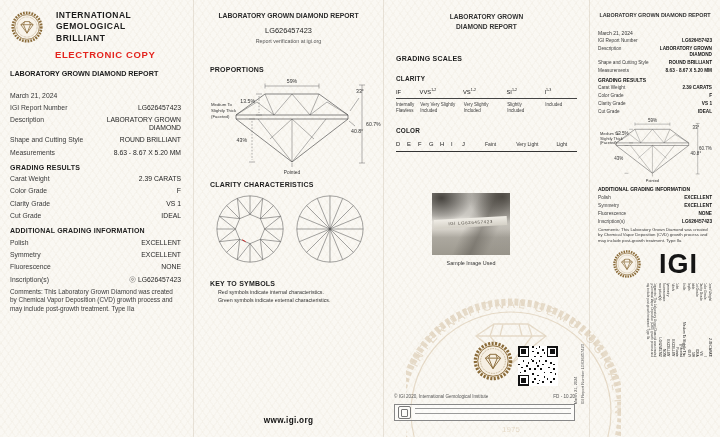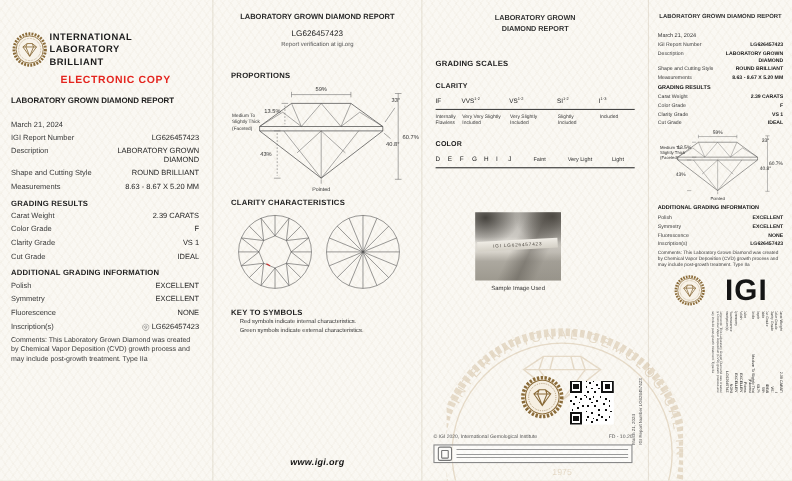--- a/index.html
+++ b/index.html
@@ -15,38 +15,38 @@
   .p3{width:206px;padding:8px 12px 0 12px;}
   .p4{width:130px;padding:6px 8px 0 8px;border-right:none;}
 
   
   .sec{font-size:7px;font-weight:bold;color:#1d1d1d;letter-spacing:.2px;margin:7px 0 2px;}
   .kv{display:flex;justify-content:space-between;gap:6px;font-size:6.8px;color:#3a3a3a;margin:4.2px 0;line-height:1.2;}
   .kv .v{text-align:right;color:#1f1f1f;}
   svg text{font-family:"Liberation Sans",sans-serif;}
 
   
-  .org{display:flex;align-items:center;gap:1px;margin-top:20px;}
+  .org{display:flex;align-items:center;gap:12px;margin-top:2px;}
   .org-lines{font-size:8.5px;font-weight:bold;letter-spacing:.5px;line-height:1.35;color:#1b1b1b;}
   .electronic{color:#e4251f;font-weight:bold;font-size:9.5px;letter-spacing:.6px;margin:5px 0 0 20px;padding-left:25px;}
   .rpt-title{font-size:7.2px;font-weight:bold;margin:9px 0 0 0;color:#1b1b1b;}
   .date1{font-size:6.8px;margin-top:14px;color:#333;}
   .comments{font-size:6.4px;line-height:1.3;color:#3a3a3a;margin-top:3px;}
   .ins-v{display:inline-flex;align-items:center;gap:2px;justify-content:flex-end;}
 
   
   .p2-head{text-align:center;margin-top:4px;}
   .p2-title{font-size:6.8px;font-weight:bold;color:#2a2a2a;}
   .p2-num{font-size:7.4px;margin-top:7px;color:#222;}
   .p2-ver{font-size:5.4px;margin-top:3px;color:#555;}
   .p2 .sec{margin:22px 0 2px 8px;}
   .prop-svg{display:block;margin:2px 0 0 6px;}
   .p2 .sec.cc{margin-top:4px;}
   .key-lines{font-size:5.3px;color:#333;margin:2px 0 0 16px;line-height:1.5;}
-  .website{position:absolute;bottom:12px;left:0;width:100%;text-align:center;font-size:8.2px;font-weight:bold;color:#111;letter-spacing:.3px;font-style:italic;}
+  .website{position:absolute;bottom:12px;left:0;width:100%;text-align:center;font-size:8.2px;font-weight:bold;color:#111;letter-spacing:.3px;}
 
   
   .p3-title{text-align:center;font-size:6.6px;font-weight:600;color:#333;line-height:1.45;margin-top:4px;}
   .p3 .gs{margin-top:24px;}
   .p3 .sub{font-size:6.4px;margin-top:13px;}
   .codes{display:flex;border-bottom:1px solid #444;padding-bottom:3px;margin-top:6px;font-size:5.8px;color:#222;}
   .descs{display:flex;font-size:4.5px;color:#3a3a3a;margin-top:3px;line-height:1.3;}
   .c0{flex:0 0 13%;} .c1{flex:0 0 24%;} .c2{flex:0 0 24%;} .c3{flex:0 0 21%;} .c4{flex:1;}
   .descs span{padding-right:6px;box-sizing:border-box;}
   sup{font-size:3.6px;}
@@ -101,21 +101,21 @@
   <section class="p p1">
     <header class="org">
       <svg width="34" height="34" viewBox="0 0 44 44">
         <circle cx="22" cy="22" r="18.5" fill="#f8f3e9" stroke="#8a6b39" stroke-width="3.4" stroke-dasharray="2.2 1.5"></circle>
         <circle cx="22" cy="22" r="16" fill="none" stroke="#8a6b39" stroke-width="1"></circle>
         <circle cx="22" cy="22" r="13" fill="none" stroke="#8a6b39" stroke-width=".6" stroke-dasharray=".8 1"></circle>
         <path d="M14,19 L19,15 H25 L30,19 L22,30 Z M14,19 H30 M19,15 L17.5,19 M25,15 L26.5,19 M17.5,19 L22,30 M26.5,19 L22,30" fill="none" stroke="#8a6b39" stroke-width="1"></path>
       </svg>
       <div class="org-lines">
         <div>INTERNATIONAL</div>
-        <div>LABORATORY</div>
+        <div>GEMOLOGICAL</div>
         <div>BRILLIANT</div>
       </div>
     </header>
     <div class="electronic">ELECTRONIC COPY</div>
     <h1 class="rpt-title">LABORATORY GROWN DIAMOND REPORT</h1>
     <div class="date1">March 21, 2024</div>
 
     <div class="kv">
       <span class="k">IGI Report Number</span>
       <span class="v">LG626457423</span>

